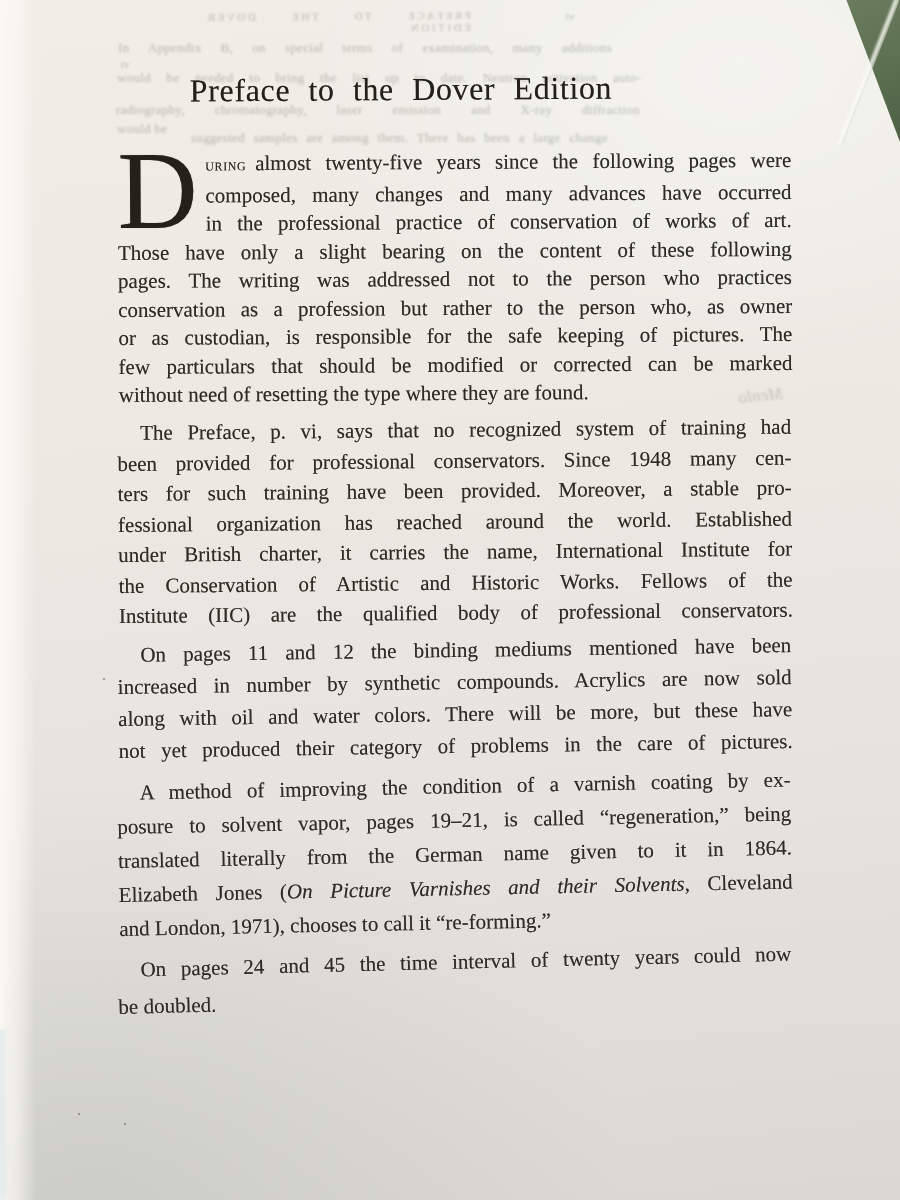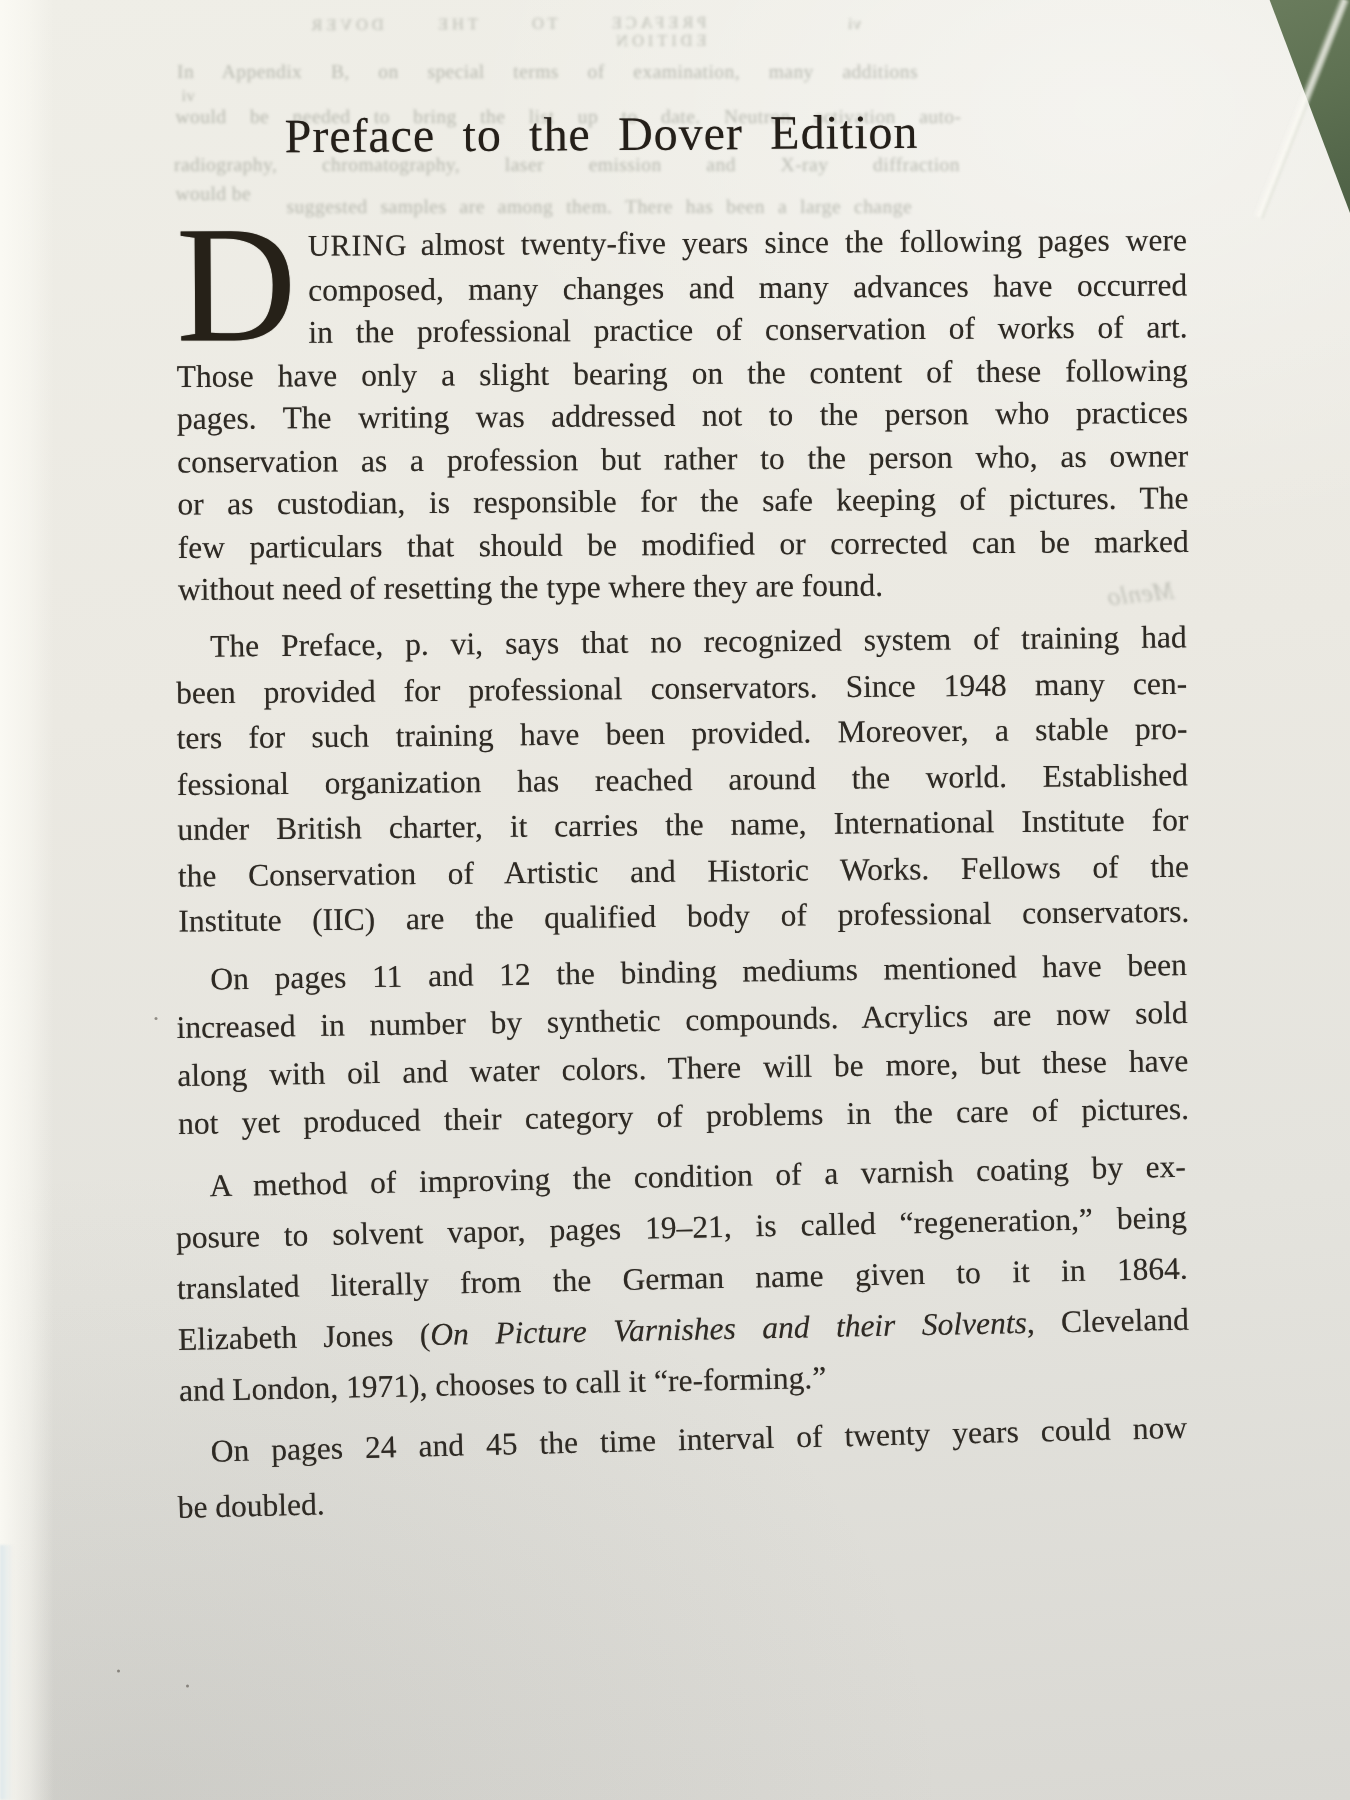--- a/index.html
+++ b/index.html
@@ -74,21 +74,21 @@
 
   .bl { text-align:justify; text-align-last:justify; }
   .bl.lastline { text-align-last:left; }
   .ind { text-indent:23px; }
 
   .dropcap {
     float:left; width:88px; height:84px; font-size:111px; line-height:84px;
     color:#262118; position:relative; top:-1px;
     text-shadow:0 0 0.7px rgba(38,33,24,0.6);
   }
-  .sc { font-size:20px; letter-spacing:0.6px; }
+  .sc { font-size:12px; letter-spacing:0.6px; }
   .aftercap { margin-left:0.42em; }
   .it { font-style:italic; }
 
   .speck { position:absolute; background:rgba(72,66,58,0.55); border-radius:50%; }
   .speck.s1 { left:78px;  top:1113px; width:2px; height:2px; }
   .speck.s2 { left:124px; top:1123px; width:2px; height:2px; }
   .speck.s3 { left:103px; top:678px;  width:2px; height:2px; }
 </style>
 </head>
 <body>

